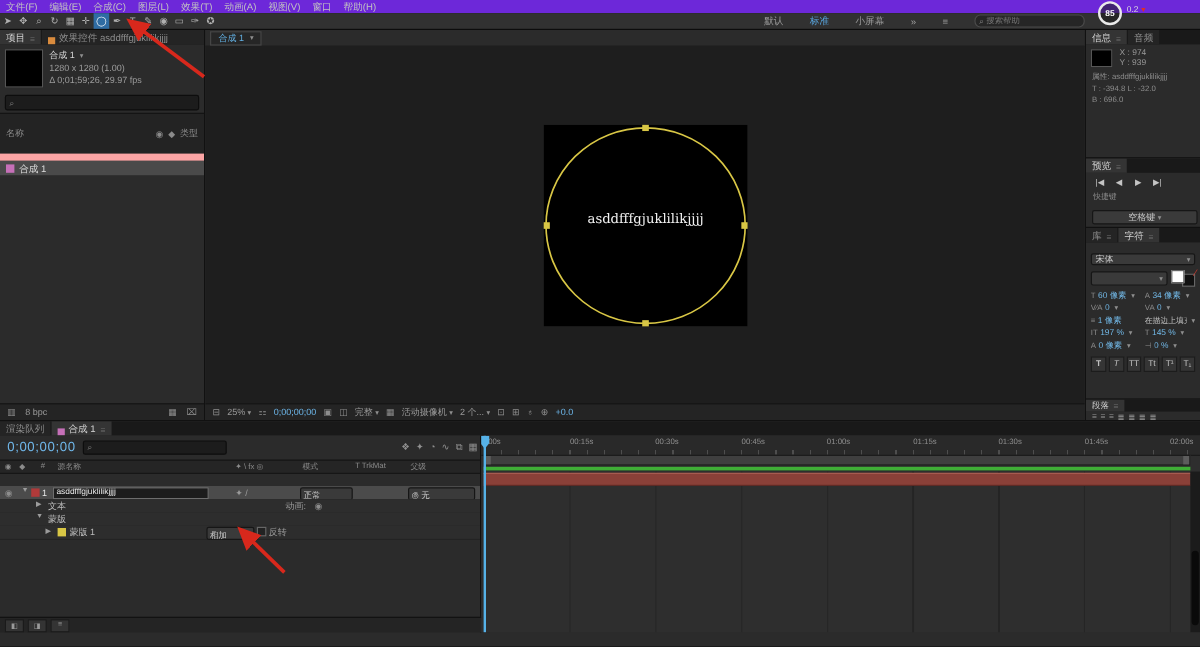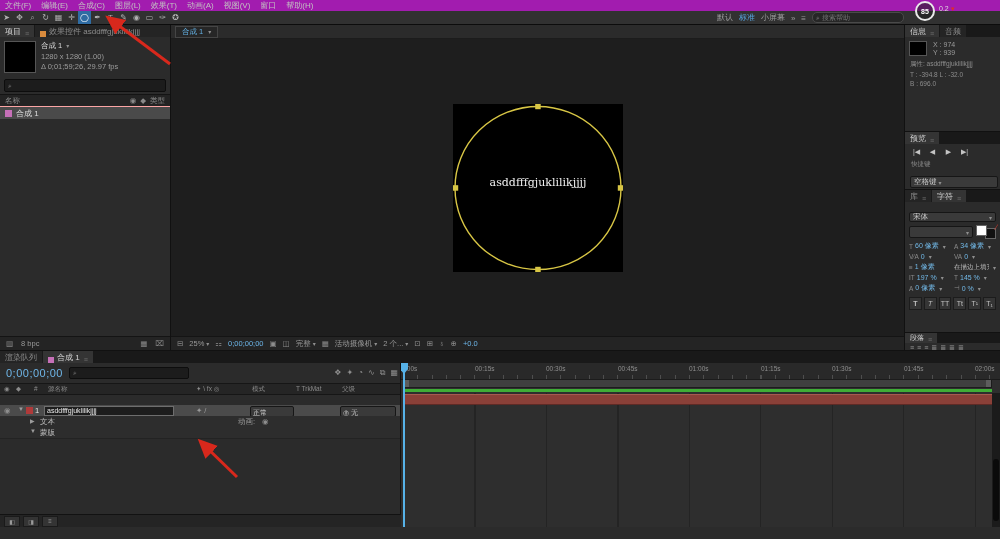--- a/index.html
+++ b/index.html
@@ -1,25 +1,25 @@
 <!DOCTYPE html>
 <html><head>
 <meta charset="utf-8">
 <style>
   html,body{margin:0;padding:0;background:#0a0a0a}
   body,#app{font-family:"Liberation Sans","DejaVu Sans",sans-serif}
   #app{position:relative;width:1000px;height:539px;background:#111;overflow:hidden;color:#bdbdbd;cursor:default}
   .p{position:absolute;background:#2b2b2b;overflow:hidden}
   
-  .menubar{position:absolute;left:0;top:0;width:100%;height:11px;background:#a21caf;display:flex;align-items:flex-start;font-size:8px;color:#c2c2c2;z-index:5}
+  .menubar{position:absolute;left:0;top:0;width:100%;height:11px;background:#6d28d9;display:flex;align-items:flex-start;font-size:8px;color:#c2c2c2;z-index:5}
   .menubar .mi{padding:0 5px;white-space:nowrap}
   .toolbar{position:absolute;left:0;top:11px;width:100%;height:13px;background:#313131;display:flex;align-items:center;z-index:5;border-bottom:1px solid #0c0c0c}
   .tool{width:13px;height:13px;display:flex;align-items:center;justify-content:center;color:#b0b0b0;font-size:8px;line-height:1}
   .tool.on{background:#2f6ca3;color:#fff}
-  .tbright{margin-left:auto;display:flex;align-items:flex-end;gap:6px;font-size:8px;color:#9a9a9a;padding-right:96px;white-space:nowrap}
+  .tbright{margin-left:auto;display:flex;align-items:flex-end;gap:22px;font-size:8px;color:#9a9a9a;padding-right:96px;white-space:nowrap}
   .ws.on{color:#58a6e0}
   .helpbox{width:84px;height:9px;border:1px solid #4a4a4a;border-radius:5px;background:#262626;display:flex;align-items:center;padding:0 3px;gap:2px}
   .helpbox input{flex:1;background:none;border:none;outline:none;color:#bbb;font-size:7px;padding:0;min-width:0}
   .badge{position:absolute;left:915px;top:1px;width:16px;height:16px;border:2px solid #e9e9e9;border-radius:50%;display:flex;align-items:center;justify-content:center;font-size:7px;font-weight:bold;color:#fff;background:rgba(30,30,30,.55);z-index:40}
   .metric{position:absolute;left:939px;top:5px;font-size:7px;color:#ddd;z-index:40;display:flex;gap:1px;align-items:center}
   .redtxt{color:#e03024;font-size:6px}
   
   .tbar{height:12px;background:#191919;display:flex;gap:1px;font-size:8px;flex:none}
   .tab{display:flex;align-items:flex-end;padding:0 5px;background:#242424;color:#8d8d8d;white-space:nowrap;overflow:hidden}
   .tab.on{background:#343434;color:#d4d4d4}
@@ -27,21 +27,21 @@
   .car{color:#8f8f8f;font-size:6px;margin-left:2px}
   .blue{color:#6cb5e8}
   .sel{background:#3a3a3a;border:1px solid #161616;border-radius:2px;color:#c8c8c8;display:inline-flex;align-items:center;padding:0 3px;font-size:7.5px;height:10px;white-space:nowrap;overflow:hidden}
   .inbox{background:#1c1c1c;border:1px solid #0d0d0d;border-radius:2px;display:flex;align-items:center;gap:2px;padding:0 3px}
   .inbox input{flex:1;background:none;border:none;outline:none;color:#ccc;font-size:7px;min-width:0;padding:0}
   .ic{color:#8d8d8d}
   .col{display:flex;flex-direction:column}
   
   .pinfo{display:flex;gap:5px;padding:4px;font-size:7.5px;color:#9c9c9c}
   .thumb{width:30px;height:30px;background:#000;border:1px solid #555;flex:none}
-  .phead{height:11px;background:#232323;display:flex;align-items:center;font-size:7.5px;color:#8a8a8a;padding:0 5px;border-top:1px solid #141414;border-bottom:1px solid #fca5a5}
+  .phead{height:11px;background:#232323;display:flex;align-items:flex-start;font-size:7.5px;color:#8a8a8a;padding:11px 5px;border-top:1px solid #141414;border-bottom:6px solid #fca5a5}
   .prow{height:12px;background:#4a4a4a;display:flex;align-items:center;gap:4px;font-size:8px;color:#ddd;padding:0 5px}
   .pfoot{margin-top:auto;height:13px;background:#242424;display:flex;align-items:center;gap:8px;padding:0 6px;font-size:7.5px;color:#9a9a9a;border-top:1px solid #141414}
   .chip{width:7px;height:7px;flex:none}
   
   .crumbbar{height:13px;background:#2b2b2b;display:flex;align-items:center;padding:0 4px;border-bottom:1px solid #1c1c1c;flex:none}
   .crumb{border:1px solid #454545;background:#262626;color:#63b0e3;font-size:7.5px;padding:0 6px;height:10px;display:flex;align-items:center;gap:3px}
   .canvas{flex:1;background:#1e1e1e;display:flex;align-items:center;justify-content:center}
   .vstat{height:13px;background:#242424;display:flex;align-items:center;gap:6px;padding:0 6px;font-size:7.5px;color:#999;border-top:1px solid #141414;flex:none;white-space:nowrap;overflow:hidden}
   
   .infogrid{display:flex;gap:6px;padding:4px;font-size:7px;color:#9a9a9a}
@@ -253,21 +253,21 @@
         </div>
     </div>
     <div class="transport">
       <span class="tbtn">|◀</span>
       <span class="tbtn">◀</span>
       <span class="tbtn">▶</span>
       <span class="tbtn">▶|</span>
     </div>
     <div class="lbl">快捷键</div>
     <div style="padding:0 5px">
-      <div class="sel" style="width:80px;justify-content:flex-start">
+      <div class="sel" style="width:80px;justify-content:center">
         <span>空格键</span>
           <span class="car">▾</span>
       </div>
     </div>
   </div>
 
   <div class="p col" style="left:905px;top:190px;width:95px;height:142px">
     <div class="tbar">
       <div class="tab">
           <span>库</span>
@@ -443,20 +443,31 @@
         <span style="left:40px">文本</span>
         <span style="left:238px;color:#9a9a9a">动画:</span>
         <span style="left:262px" class="ic">◉</span>
       </div>
 
       <div class="trow" style="top:64px">
         <span style="left:30px" class="twirl">▼</span>
         <span style="left:40px">蒙版</span>
       </div>
 
+      <div class="trow" style="top:75px">
+        <span style="left:38px" class="twirl">▶</span>
+        <span class="chip" style="position:absolute;left:48px;top:2px;background:#d8c645"></span>
+        <span style="left:58px">蒙版 1</span>
+        <div class="ddl" style="left:172px;width:34px">
+          <span>相加</span>
+            <span class="car">▾</span>
+        </div>
+        <span class="cb" style="left:214px"></span>
+        <span style="left:224px;color:#9a9a9a">反转</span>
+      </div>
 
 
       <div class="tlfoot">
         <span class="fibtn">◧</span>
         <span class="fibtn">◨</span>
         <span class="fibtn">≡</span>
       </div>
     </div>
 
     <div class="tl-right">

